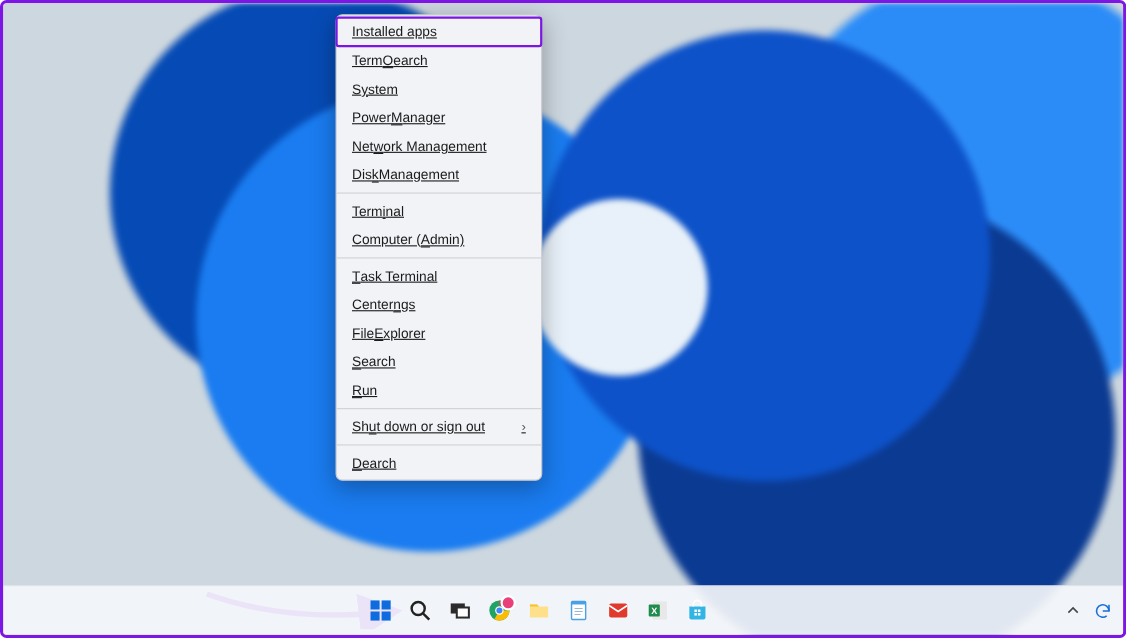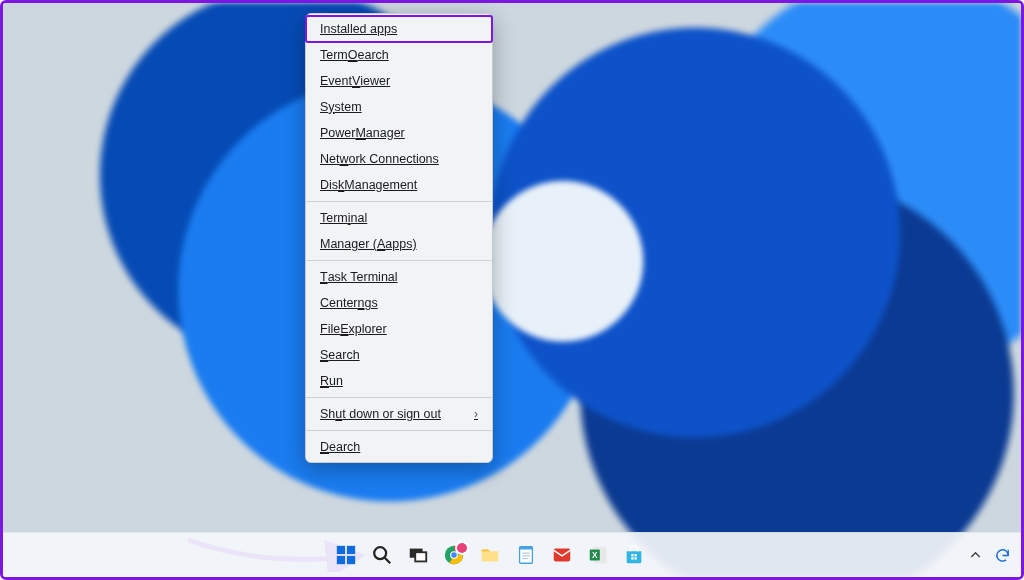--- a/index.html
+++ b/index.html
@@ -41,54 +41,49 @@
   <div class="ctx">
     <div class="mi hl">
         <span>Installed apps</span>
       </div>
     <div class="mi">
         <span>Term </span>
         <span class="ul">O</span>
         <span>earch</span>
       </div>
     <div class="mi">
-        <span>Event </span>
-        <span class="ul">V</span>
-        <span>iewer</span>
-      </div>
-    <div class="mi">
         <span>S</span>
         <span class="ul">y</span>
         <span>stem</span>
       </div>
     <div class="mi">
         <span>Power </span>
         <span class="ul">M</span>
         <span>anager</span>
       </div>
     <div class="mi">
         <span>Net</span>
         <span class="ul">w</span>
-        <span>ork Connections</span>
+        <span>ork Management</span>
       </div>
     <div class="mi">
         <span>Dis</span>
         <span class="ul">k</span>
         <span> Management</span>
       </div>
     <div class="sep"></div>
     <div class="mi">
         <span>Term</span>
         <span class="ul">i</span>
         <span>nal</span>
       </div>
     <div class="mi">
-        <span>Manager (</span>
+        <span>Computer (</span>
         <span class="ul">A</span>
-        <span>apps)</span>
+        <span>dmin)</span>
       </div>
     <div class="sep"></div>
     <div class="mi">
         <span></span>
         <span class="ul">T</span>
         <span>ask Terminal</span>
       </div>
     <div class="mi">
         <span>Center</span>
         <span class="ul">n</span>

